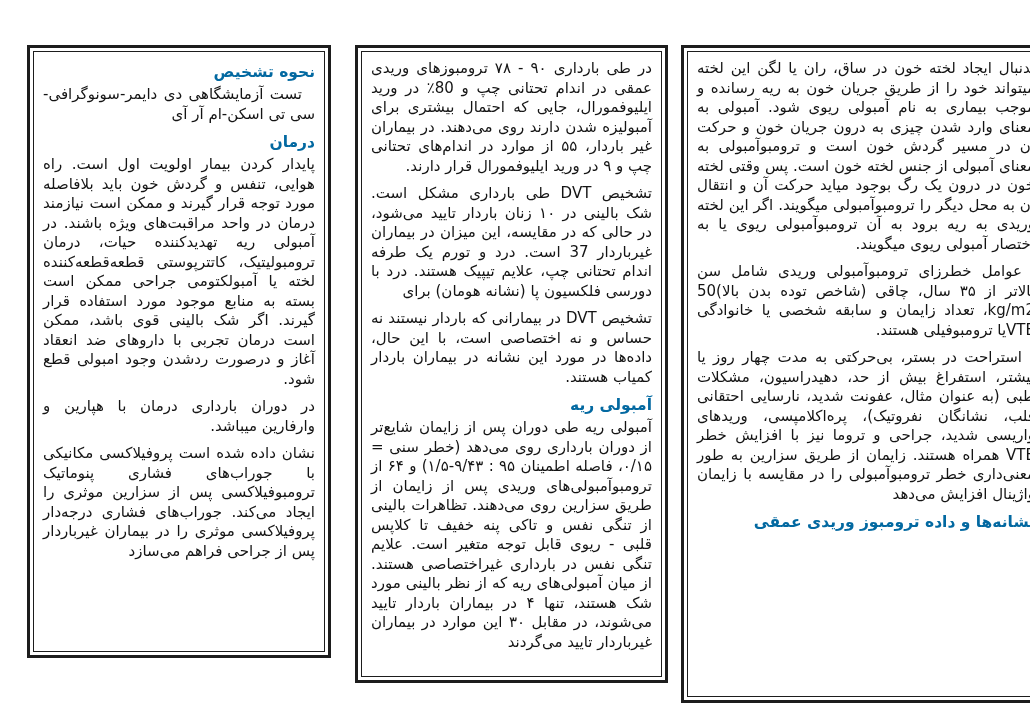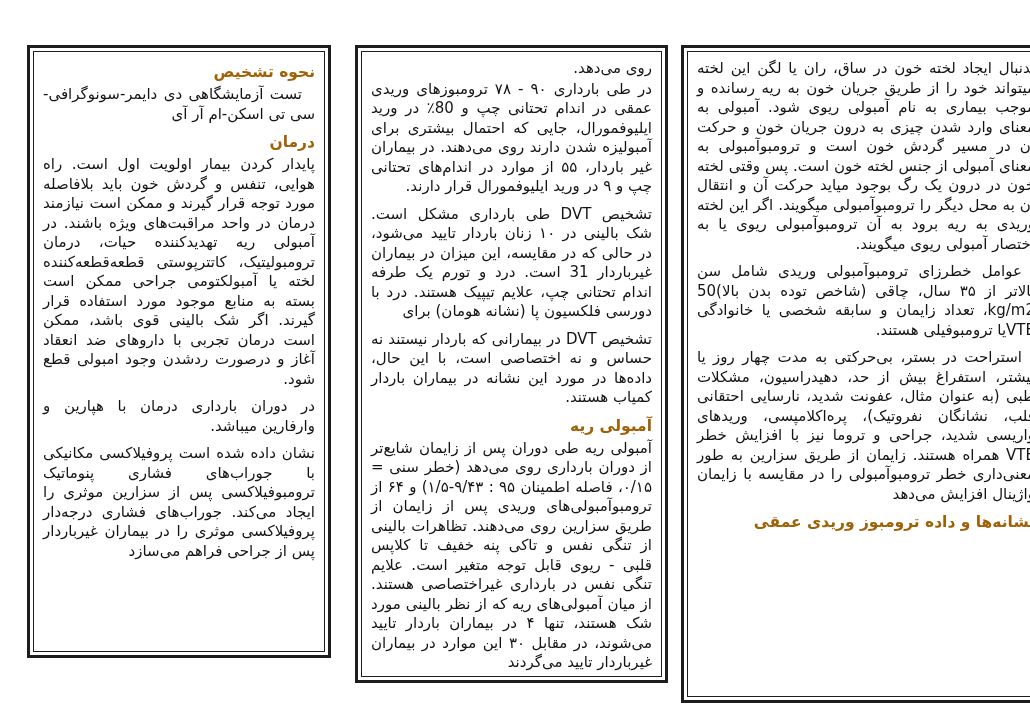--- a/index.html
+++ b/index.html
@@ -43,43 +43,42 @@
     text-align: justify;
     text-indent: 13px;
   }
   .box-inner p.flush { text-indent: 0; }
   .box-inner p.tight { margin-bottom: 1px; }
   .box-inner h3 {
     margin: 3px 0 3px 0;
     font-size: 15.5px;
     line-height: 20px;
     font-weight: bold;
-    color: #a16207;
+    color: #0369a1;
     text-align: right;
   }
 </style>
 </head>
 <body>
 
 <div class="page">
 
   <div class="box" id="box-right">
     <div class="box-inner">
       <p class="flush">بدنبال ایجاد لخته خون در ساق، ران یا لگن این لخته میتواند خود را از طریق جریان خون به ریه رسانده و موجب بیماری به نام آمبولی ریوی شود. آمبولی به معنای وارد شدن چیزی به درون جریان خون و حرکت آن در مسیر گردش خون است و ترومبوآمبولی به معنای آمبولی از جنس لخته خون است. پس وقتی لخته خون در درون یک رگ بوجود میاید حرکت آن و انتقال آن به محل دیگر را ترومبوآمبولی میگویند. اگر این لخته وریدی به ریه برود به آن ترومبوآمبولی ریوی یا به اختصار آمبولی ریوی میگویند.</p>
       <p>عوامل خطرزای ترومبوآمبولی وریدی شامل سن بالاتر از ۳۵ سال، چاقی (شاخص توده بدن بالا)50 kg/m2، تعداد زایمان و سابقه شخصی یا خانوادگی VTEیا ترومبوفیلی هستند.</p>
       <p>استراحت در بستر، بی‌حرکتی به مدت چهار روز یا بیشتر، استفراغ بیش از حد، دهیدراسیون، مشکلات طبی (به عنوان مثال، عفونت شدید، نارسایی احتقانی قلب، نشانگان نفروتیک)، پره‌اکلامپسی، وریدهای واریسی شدید، جراحی و تروما نیز با افزایش خطر VTE همراه هستند. زایمان از طریق سزارین به طور معنی‌داری خطر ترومبوآمبولی را در مقایسه با زایمان واژینال افزایش می‌دهد</p>
       <h3>نشانه‌ها و داده ترومبوز وریدی عمقی</h3>
     </div>
   </div>
 
   <div class="box" id="box-middle">
     <div class="box-inner">
-      <p class="flush tight">روی می‌دهد.</p>
       <p class="flush">در طی بارداری ۹۰ - ۷۸ ترومبوزهای وریدی عمقی در اندام تحتانی چپ و 80٪ در ورید ایلیوفمورال، جایی که احتمال بیشتری برای آمبولیزه شدن دارند روی می‌دهند. در بیماران غیر باردار، ۵۵ از موارد در اندام‌های تحتانی چپ و ۹ در ورید ایلیوفمورال قرار دارند.</p>
-      <p class="flush">تشخیص DVT طی بارداری مشکل است. شک بالینی در ۱۰ زنان باردار تایید می‌شود، در حالی که در مقایسه، این میزان در بیماران غیرباردار 31 است. درد و تورم یک طرفه اندام تحتانی چپ، علایم تیپیک هستند. درد با دورسی فلکسیون پا (نشانه هومان) برای</p>
+      <p class="flush">تشخیص DVT طی بارداری مشکل است. شک بالینی در ۱۰ زنان باردار تایید می‌شود، در حالی که در مقایسه، این میزان در بیماران غیرباردار 37 است. درد و تورم یک طرفه اندام تحتانی چپ، علایم تیپیک هستند. درد با دورسی فلکسیون پا (نشانه هومان) برای</p>
       <p class="flush">تشخیص DVT در بیمارانی که باردار نیستند نه حساس و نه اختصاصی است، با این حال، داده‌ها در مورد این نشانه در بیماران باردار کمیاب هستند.</p>
       <h3>آمبولی ریه</h3>
       <p class="flush tight">آمبولی ریه طی دوران پس از زایمان شایع‌تر از دوران بارداری روی می‌دهد (خطر سنی = ۰/۱۵، فاصله اطمینان ۹۵ : ۹/۴۳-۱/۵) و ۶۴ از ترومبوآمبولی‌های وریدی پس از زایمان از طریق سزارین روی می‌دهند. تظاهرات بالینی از تنگی نفس و تاکی پنه خفیف تا کلاپس قلبی - ریوی قابل توجه متغیر است. علایم تنگی نفس در بارداری غیراختصاصی هستند. از میان آمبولی‌های ریه که از نظر بالینی مورد شک هستند، تنها ۴ در بیماران باردار تایید می‌شوند، در مقابل ۳۰ این موارد در بیماران غیرباردار تایید می‌گردند</p>
     </div>
   </div>
 
   <div class="box" id="box-left">
     <div class="box-inner">
       <h3>نحوه تشخیص</h3>
       <p>تست آزمایشگاهی دی دایمر-سونوگرافی- سی تی اسکن-ام آر آی</p>

